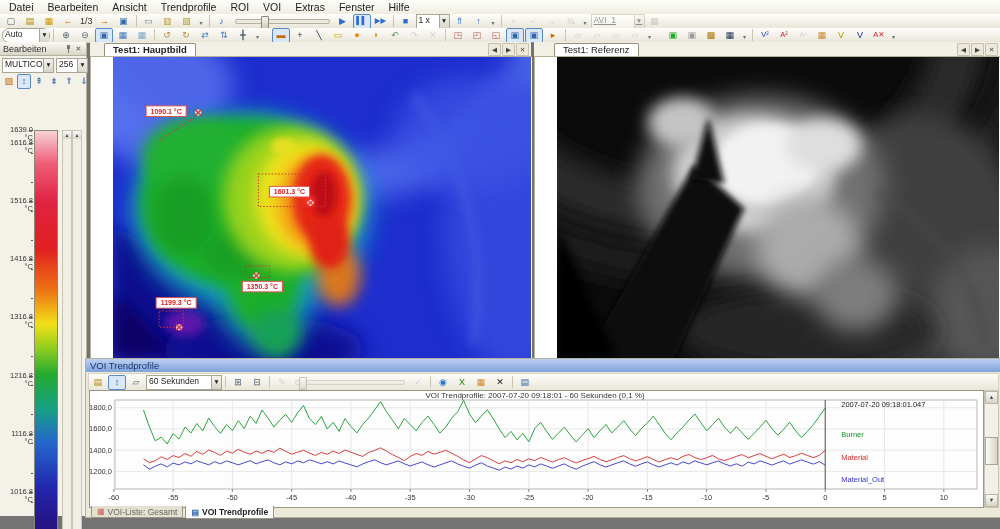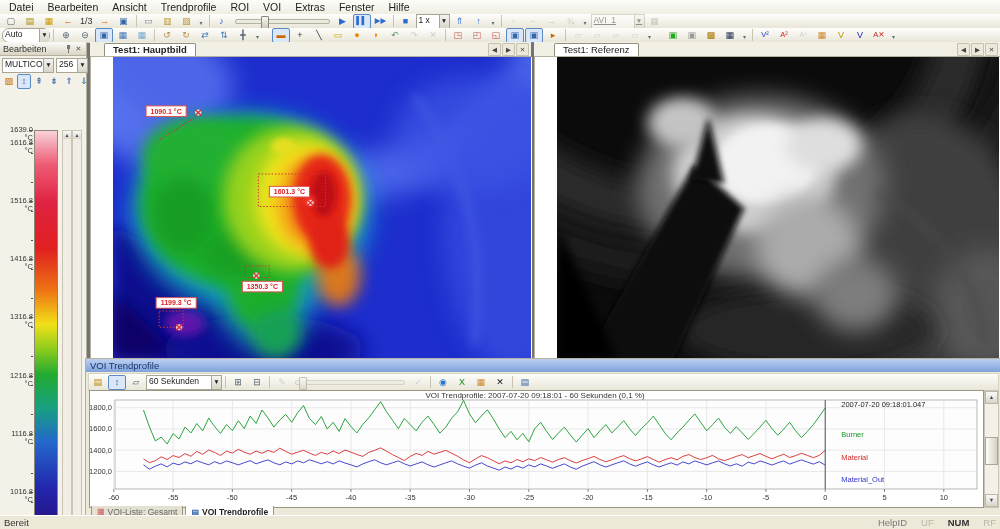--- a/index.html
+++ b/index.html
@@ -478,21 +478,13 @@
           <span class="ticn" style="color: rgb(204, 85, 85);">▦</span>
           <span>VOI-Liste: Gesamt</span>
         </span>
         <span class="btab act">
           <span class="ticn" style="color: rgb(51, 102, 170);">▤</span>
           <span>VOI Trendprofile</span>
         </span>
       </div>
   </div>
 
-  <div id="statusbar">
-    <span>Bereit</span>
-    <span class="sp"></span>
-    <span class="sr" style="color:#777">HelpID</span>
-    <span class="sr" style="color:#b8b5a8">UF</span>
-    <span class="sr" style="color:#333;font-weight:bold">NUM</span>
-    <span class="sr" style="color:#b8b5a8">RF</span>
-  </div>
 </div>
 
 </body></html>

